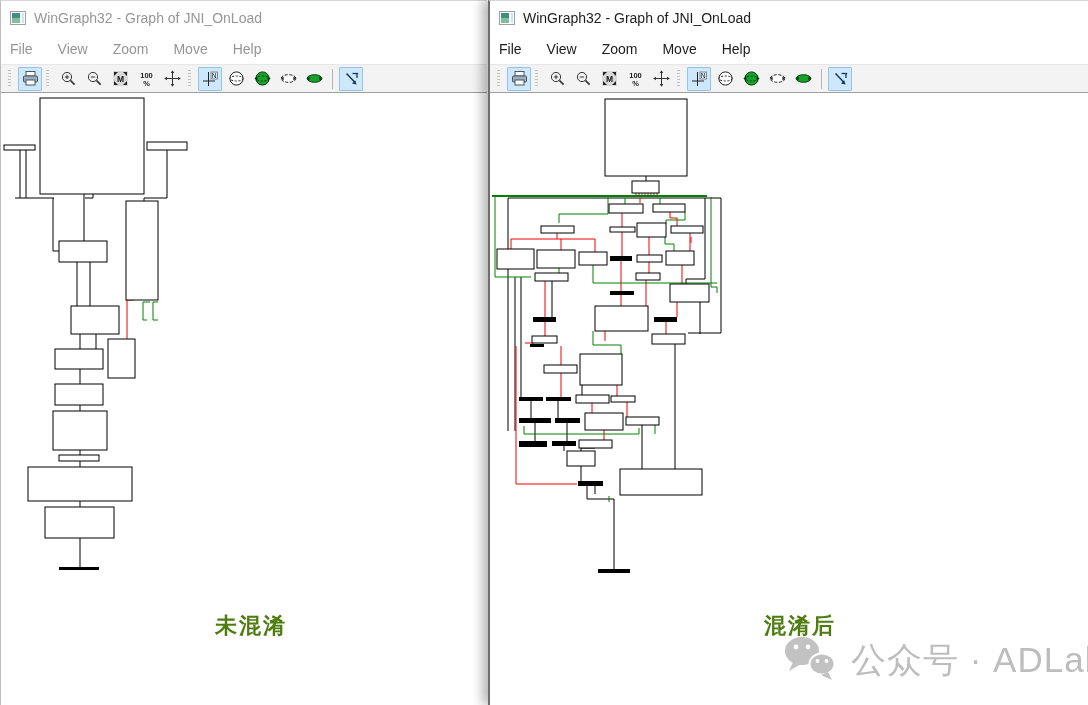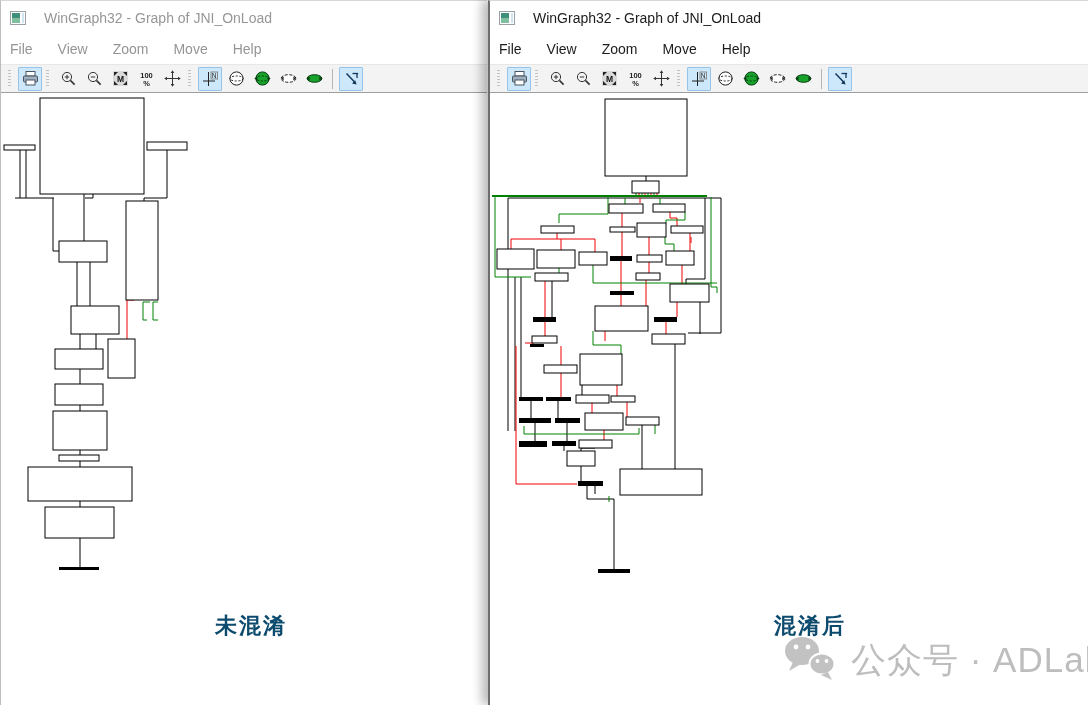--- a/index.html
+++ b/index.html
@@ -7,43 +7,43 @@
               font-family:"Liberation Sans", sans-serif; }
   .stage { position:relative; width:1088px; height:705px; background:#fff; }
 
   .window { position:absolute; top:0; background:#fff; }
   .window.win-left  { left:0;   width:487px; height:705px; border-left:1px solid #bdbdbd; border-top:1px solid #d6d6d6; }
   .window.win-right { left:488px; width:600px; height:705px; border-left:2px solid #6e6e6e; border-top:1px solid #d6d6d6;
                       box-shadow:-6px 0 10px rgba(0,0,0,0.28); }
 
   .titlebar { height:33px; display:flex; align-items:center; padding-left:9px; background:#fff; }
   .app-icon { width:16px; height:14px; display:inline-block; margin-right:8px; }
-  .title { font-size:14px; color:#1c1c1c; white-space:nowrap;margin-left:10px; }
+  .title { font-size:14px; color:#1c1c1c; white-space:nowrap; }
   .win-left .title { color:#979797; }
 
   .menubar { height:30px; display:flex; align-items:center; background:#fff; }
   .menu-item { font-size:14px; color:#1c1c1c; padding:3px 9px; margin-right:7px; cursor:default; }
   .win-left .menu-item { color:#959595; }
 
   .toolbar { height:29px; display:flex; align-items:center; padding-left:4px;
              background:#f3f3f3; border-top:1px solid #e7e7e7; border-bottom:1px solid #9e9e9e; }
   .tgrip { width:3px; height:18px; margin:0 6px 0 3px;
            background:repeating-linear-gradient(to bottom,#c2c2c2 0 1px,rgba(0,0,0,0) 1px 3px); }
   .tsep  { width:1px; height:20px; background:#b5b5b5; margin:0 5px; }
   .tbtn  { width:24px; height:24px; display:flex; align-items:center; justify-content:center;
            border:1px solid rgba(0,0,0,0); border-radius:1px; margin:0 1px; cursor:default; }
   .tbtn.checked { background:#cde8fb; border-color:#96c3e8; }
 
   .content { position:absolute; left:0; right:0; top:93px; bottom:0; background:#fff; overflow:hidden; }
   .graph-svg { position:absolute; left:0; top:0; }
 
   .caption { position:absolute; top:517px; font-family:Liberation Sans, sans-serif;
-             font-weight:bold; font-size:22px; color:#0c4a6e; letter-spacing:2px; white-space:nowrap; }
+             font-weight:bold; font-size:22px; color:#4d7c0f; letter-spacing:2px; white-space:nowrap; }
   .win-left  .caption { left:214px; }
-  .win-right .caption { left:284px; }
+  .win-right .caption { left:274px; }
 
   .watermark { position:absolute; left:781px; top:633px; display:flex; align-items:center; z-index:50; }
   .watermark .wm-text { font-size:35px; color:#bdbdbd; letter-spacing:1px; margin-left:12px; white-space:nowrap; }
 </style>
 </head>
 <body>
 
 <div class="stage">
 
   <div class="window win-left">

